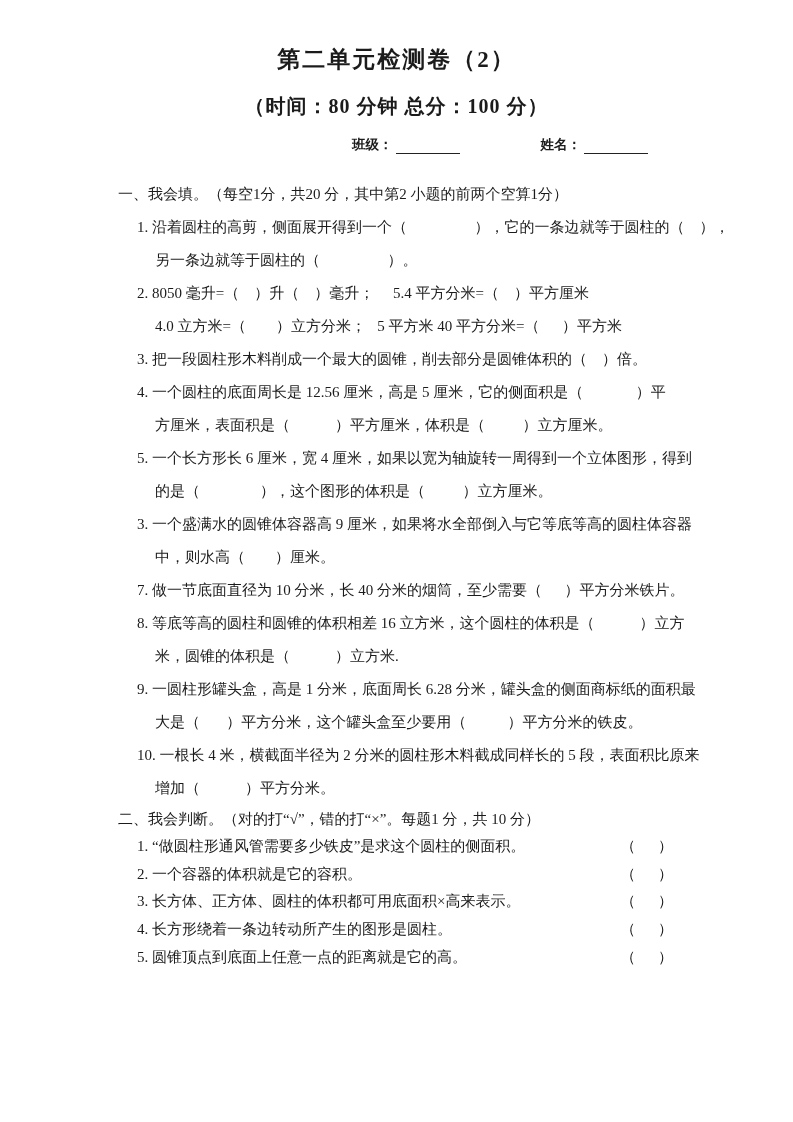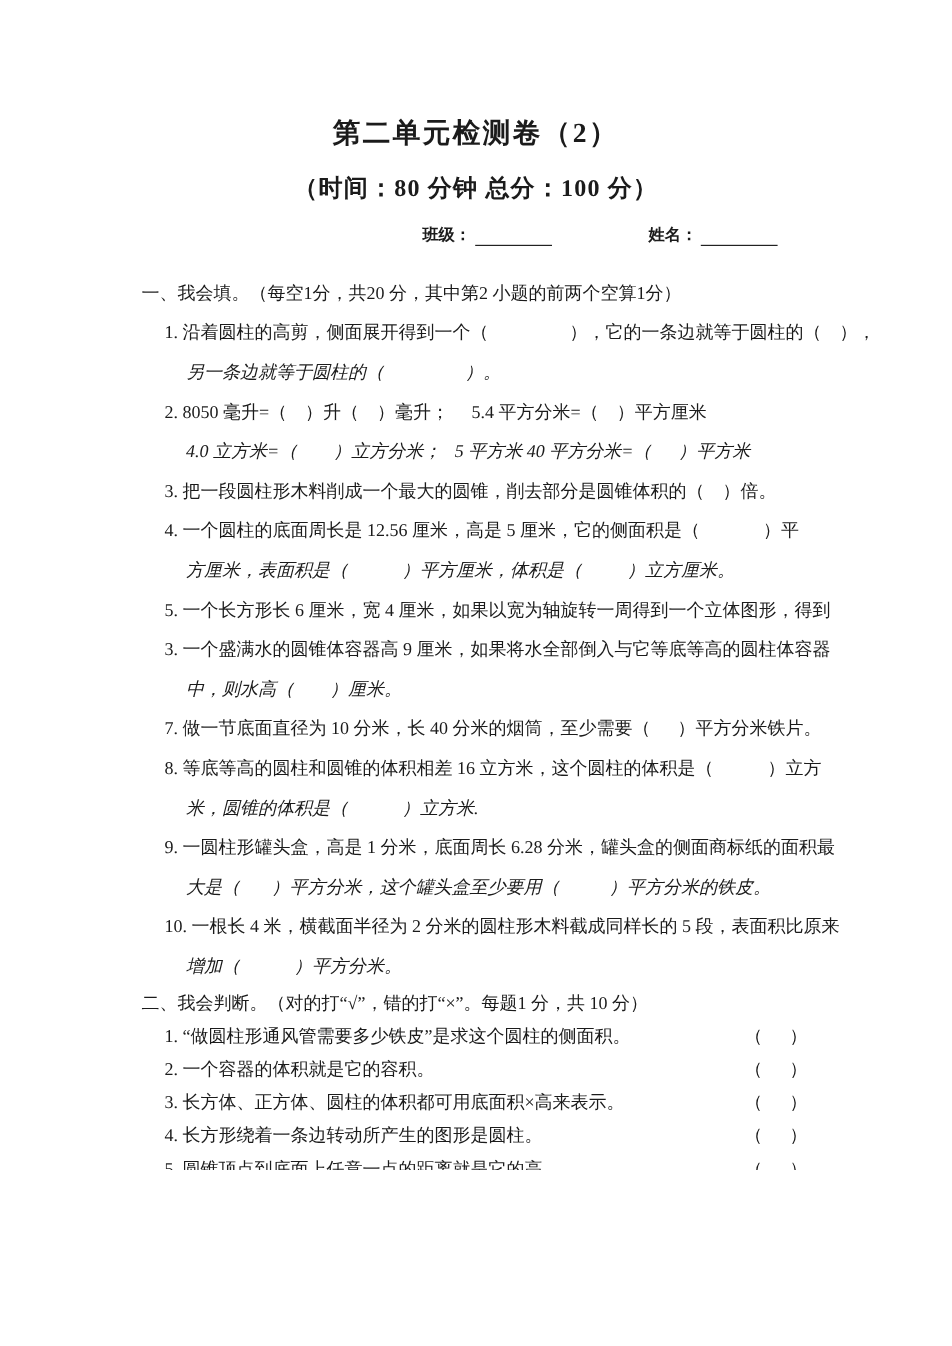--- a/index.html
+++ b/index.html
@@ -2,21 +2,21 @@
 <html><head>
 <meta charset="utf-8">
 <style>
   html, body { margin: 0; padding: 0; background: #ffffff; }
   .page {
     position: relative;
     width: 793px;
     height: 975px;
     background: #ffffff;
     box-sizing: border-box;
-    padding-top: 96px;
+    padding-top: 45px;
     overflow: hidden;
     font-family: "Liberation Serif", "DejaVu Serif", serif;
     color: #1b1b1b;
   }
   .title {
     text-align: center;
     font-size: 23px;
     font-weight: bold;
     line-height: 30px;
     letter-spacing: 2px;
@@ -46,21 +46,21 @@
   }
   .name-label { margin-left: 81px; }
   .section1 { margin-top: 24px; font-size: 15px; }
   .s-heading {
     padding-left: 118px;
     line-height: 33px;
     white-space: pre;
   }
   .q-line { line-height: 33px; white-space: pre; }
   .q-first { padding-left: 137px; }
-  .q-cont  { padding-left: 155px; font-style: italic; }
+  .q-cont  { padding-left: 155px; }
   .section2 { font-size: 15px; }
   .s2-heading { line-height: 28px; }
   .s2-row {
     display: flex;
     justify-content: space-between;
     margin-left: 137px;
     width: 536px;
     line-height: 27.7px;
     white-space: pre;
   }
@@ -83,20 +83,21 @@
   <div class="section1">
     <div class="s-heading">一、我会填。（每空1分，共20 分，其中第2 小题的前两个空算1分）</div>
     <div class="q-line q-first">1. 沿着圆柱的高剪，侧面展开得到一个（                  ），它的一条边就等于圆柱的（    ），</div>
     <div class="q-line q-cont">另一条边就等于圆柱的（                  ）。</div>
     <div class="q-line q-first">2. 8050 毫升=（    ）升（    ）毫升；     5.4 平方分米=（    ）平方厘米</div>
     <div class="q-line q-cont">4.0 立方米=（        ）立方分米；   5 平方米 40 平方分米=（      ）平方米</div>
     <div class="q-line q-first">3. 把一段圆柱形木料削成一个最大的圆锥，削去部分是圆锥体积的（    ）倍。</div>
     <div class="q-line q-first">4. 一个圆柱的底面周长是 12.56 厘米，高是 5 厘米，它的侧面积是（              ）平</div>
     <div class="q-line q-cont">方厘米，表面积是（            ）平方厘米，体积是（          ）立方厘米。</div>
     <div class="q-line q-first">5. 一个长方形长 6 厘米，宽 4 厘米，如果以宽为轴旋转一周得到一个立体图形，得到</div>
+    <div class="q-line q-cont">的是（                ），这个图形的体积是（          ）立方厘米。</div>
     <div class="q-line q-first">3. 一个盛满水的圆锥体容器高 9 厘米，如果将水全部倒入与它等底等高的圆柱体容器</div>
     <div class="q-line q-cont">中，则水高（        ）厘米。</div>
     <div class="q-line q-first">7. 做一节底面直径为 10 分米，长 40 分米的烟筒，至少需要（      ）平方分米铁片。</div>
     <div class="q-line q-first">8. 等底等高的圆柱和圆锥的体积相差 16 立方米，这个圆柱的体积是（            ）立方</div>
     <div class="q-line q-cont">米，圆锥的体积是（            ）立方米.</div>
     <div class="q-line q-first">9. 一圆柱形罐头盒，高是 1 分米，底面周长 6.28 分米，罐头盒的侧面商标纸的面积最</div>
     <div class="q-line q-cont">大是（       ）平方分米，这个罐头盒至少要用（           ）平方分米的铁皮。</div>
     <div class="q-line q-first">10. 一根长 4 米，横截面半径为 2 分米的圆柱形木料截成同样长的 5 段，表面积比原来</div>
     <div class="q-line q-cont">增加（            ）平方分米。</div>
   </div>

